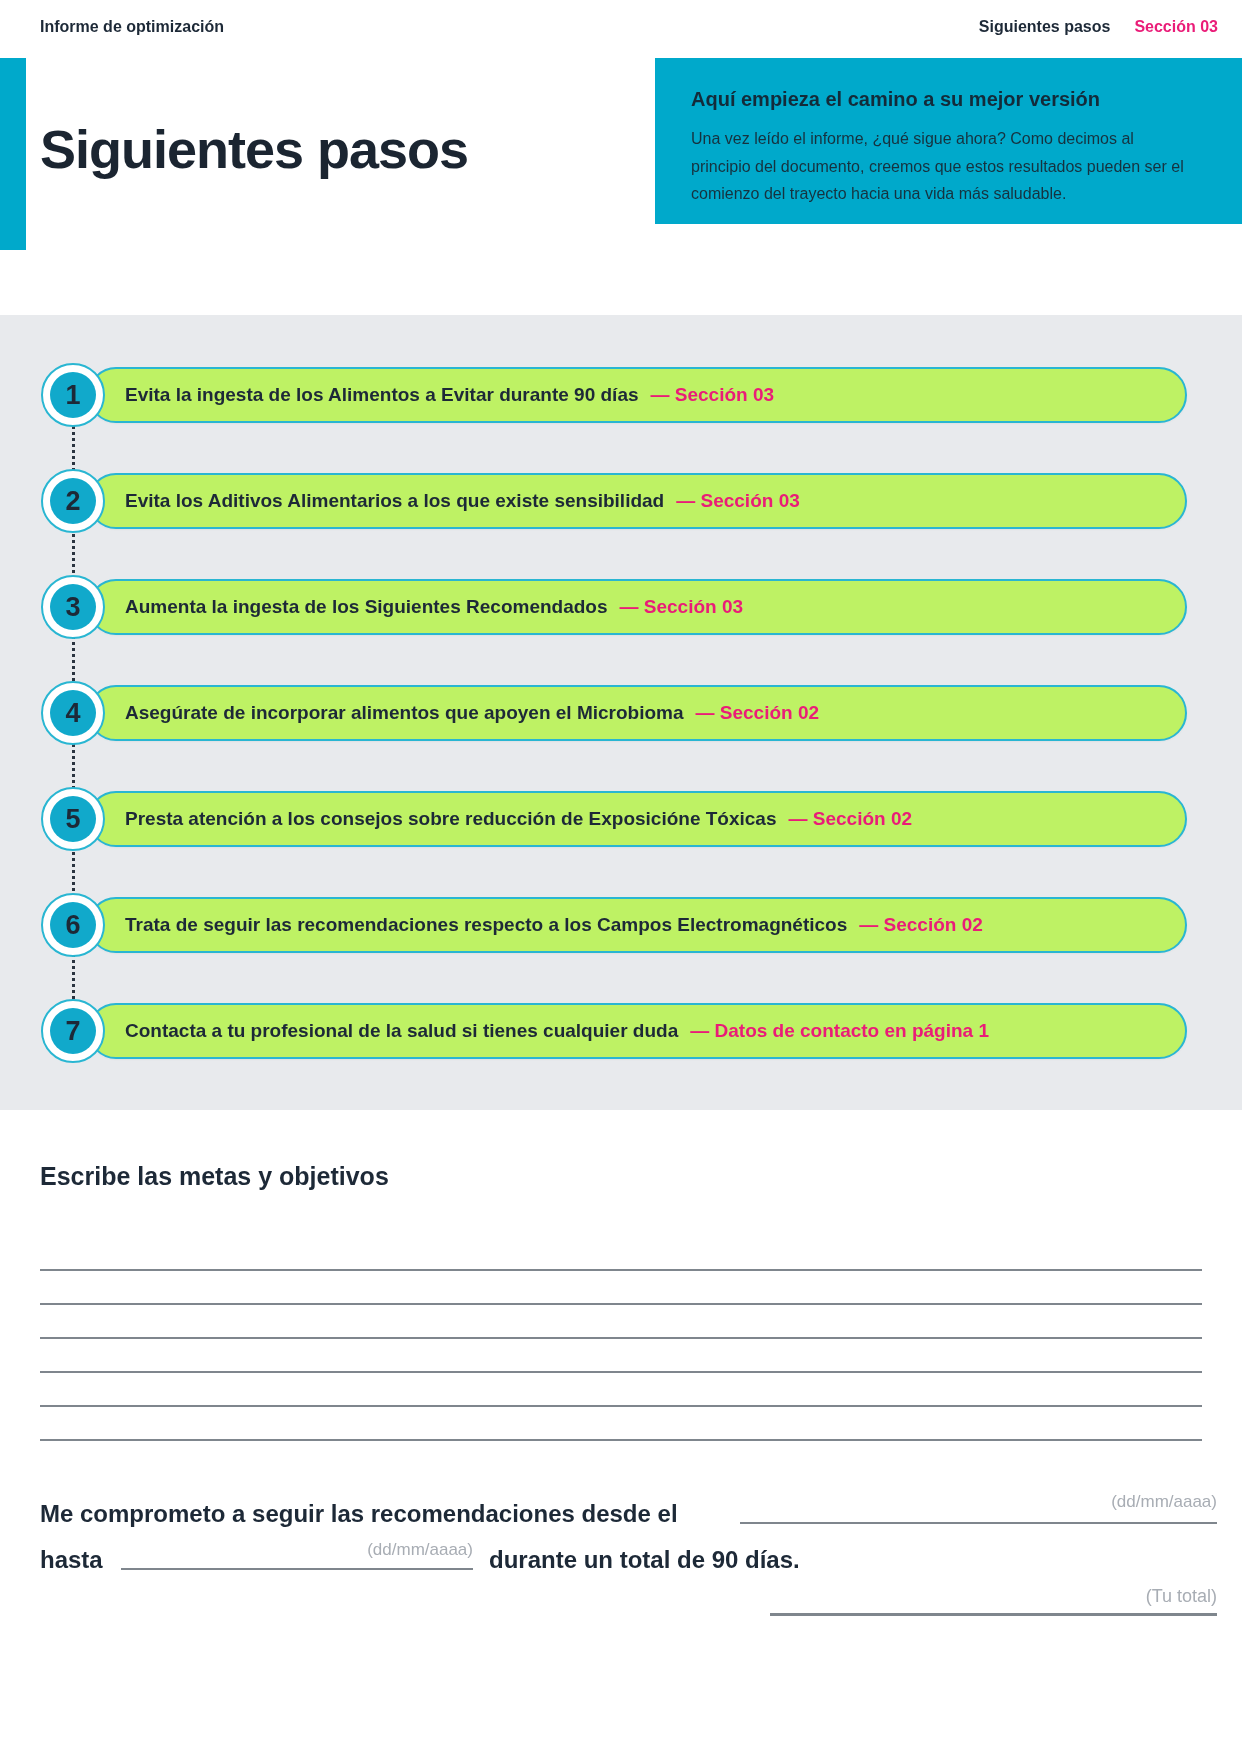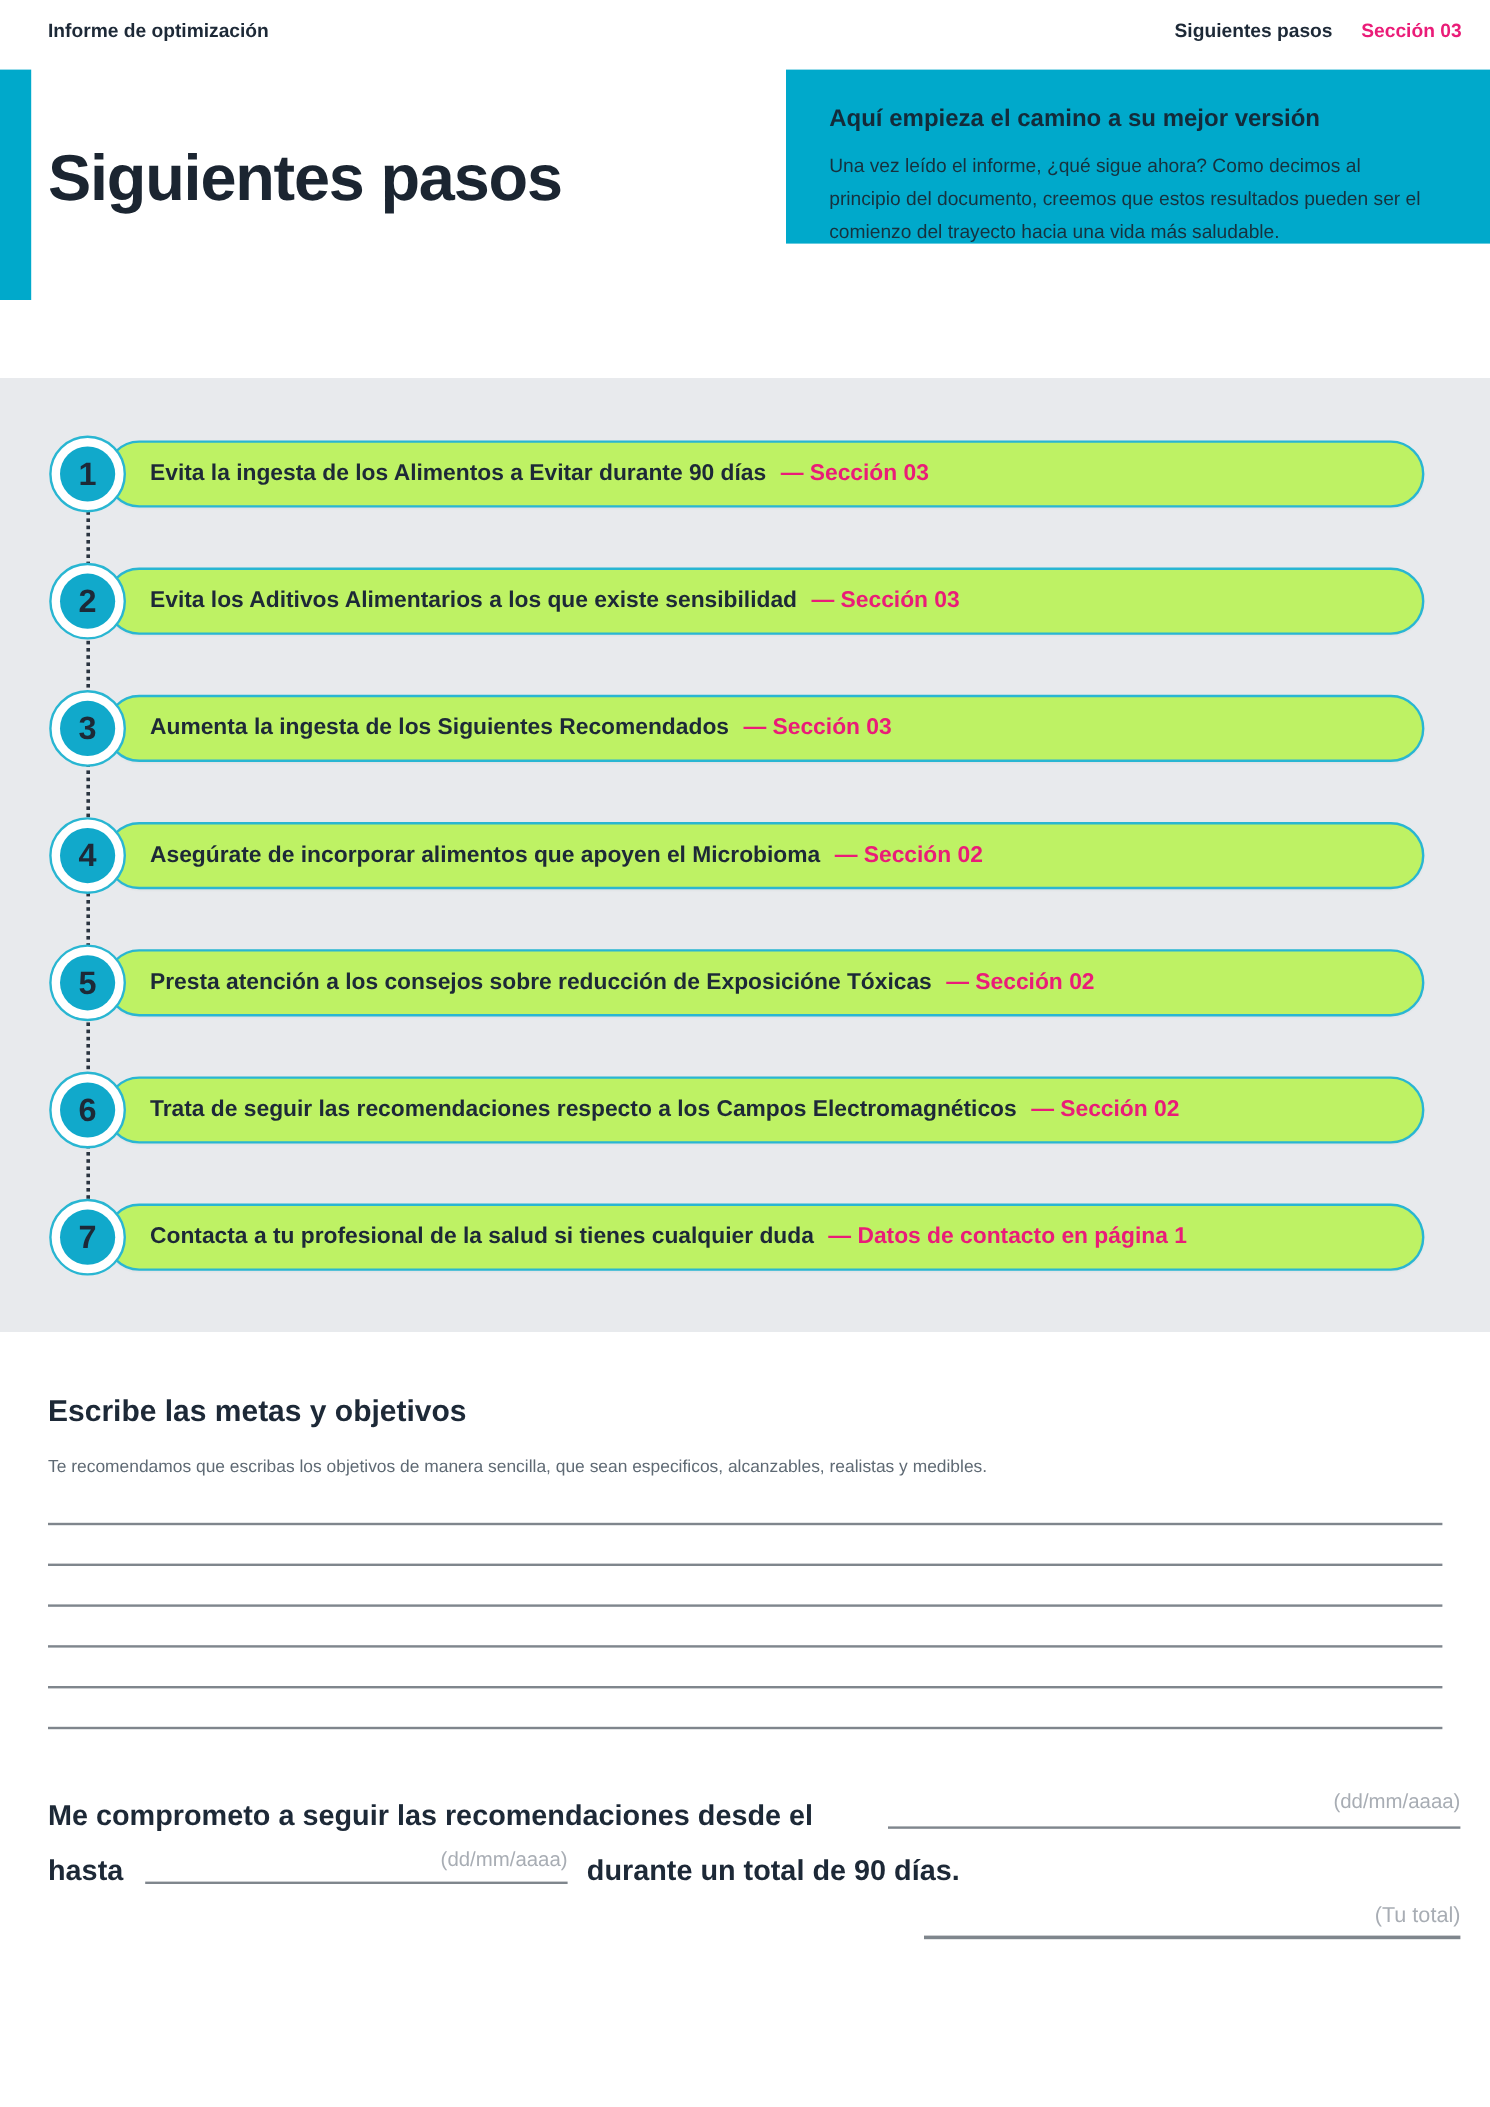--- a/index.html
+++ b/index.html
@@ -29,21 +29,21 @@
     width: 26px; height: 192px; background: #00a9cb;
   }
   .page-title {
     position: absolute; left: 40px; top: 118px;
     font-size: 54px; font-weight: bold; color: #1b2531;
     letter-spacing: -1px;
   }
   
   .intro-box {
     position: absolute; left: 655px; top: 58px;
-    width: 587px; height: 145px;
+    width: 587px; height: 166px;
     background: #00a9cb;
     padding: 30px 30px 0 36px;
   }
   .intro-box h3 {
     font-size: 20px; font-weight: bold; color: #132b3a;
     margin-bottom: 14px;
   }
   .intro-box p {
     font-size: 16px; color: #16323f; line-height: 1.72;
     width: 495px;
@@ -218,21 +218,20 @@
     </div>
     <div class="step-pill">
       <span class="txt">Contacta a tu profesional de la salud si tienes cualquier duda</span>
       <span class="ref">— Datos de contacto en página 1</span>
     </div>
   </div>
 </div>
   </div>
 
   <div class="goals-heading">Escribe las metas y objetivos</div>
-  <div class="goals-subtitle">Te recomendamos que escribas los objetivos de manera sencilla, que sean especificos, alcanzables, realistas y medibles.</div>
   <div class="writing-lines">
       <div class="writing-line"></div>
       <div class="writing-line"></div>
       <div class="writing-line"></div>
       <div class="writing-line"></div>
       <div class="writing-line"></div>
       <div class="writing-line"></div>
     </div>
 
   <div class="commit-1">Me comprometo a seguir las recomendaciones desde el</div>

